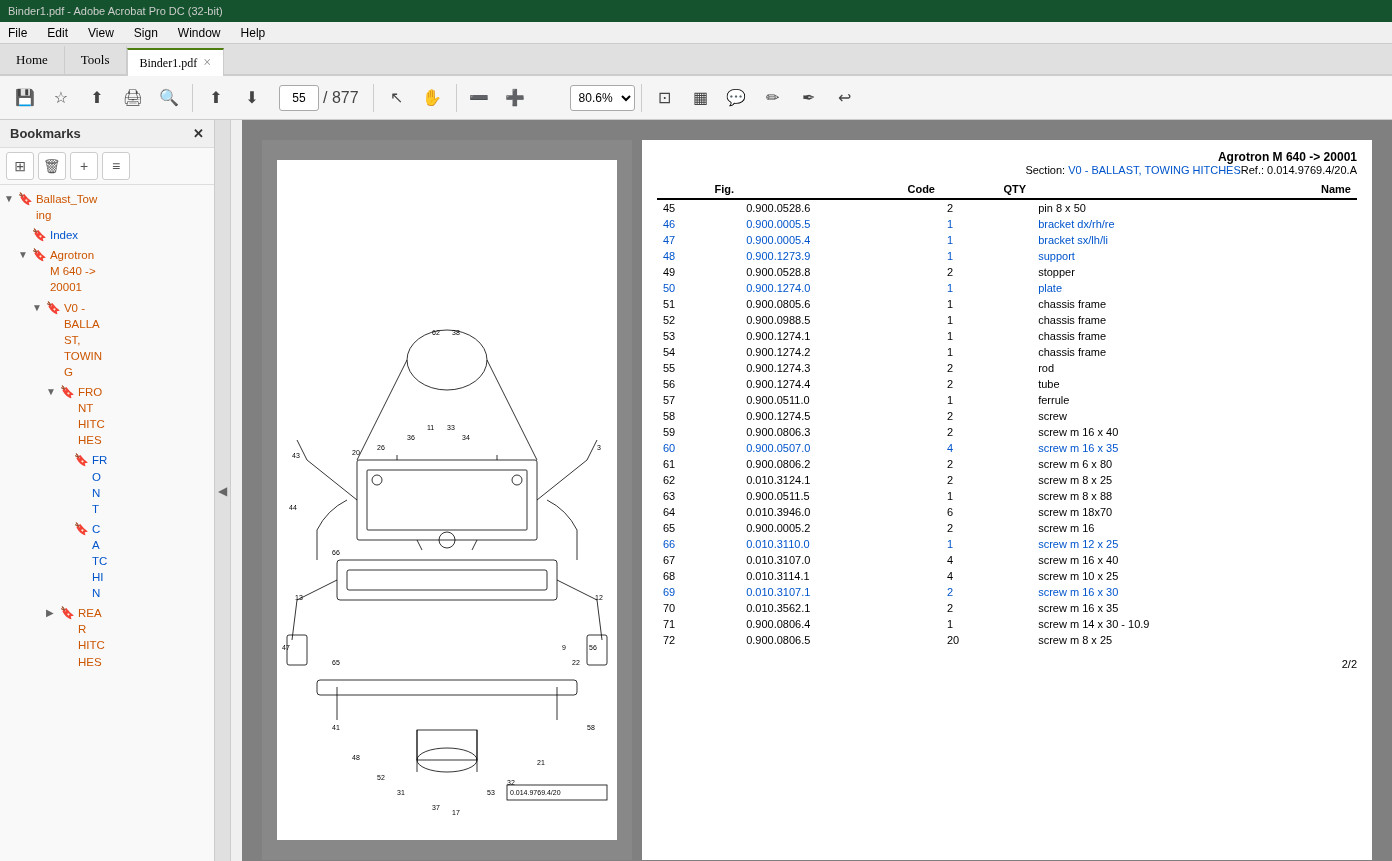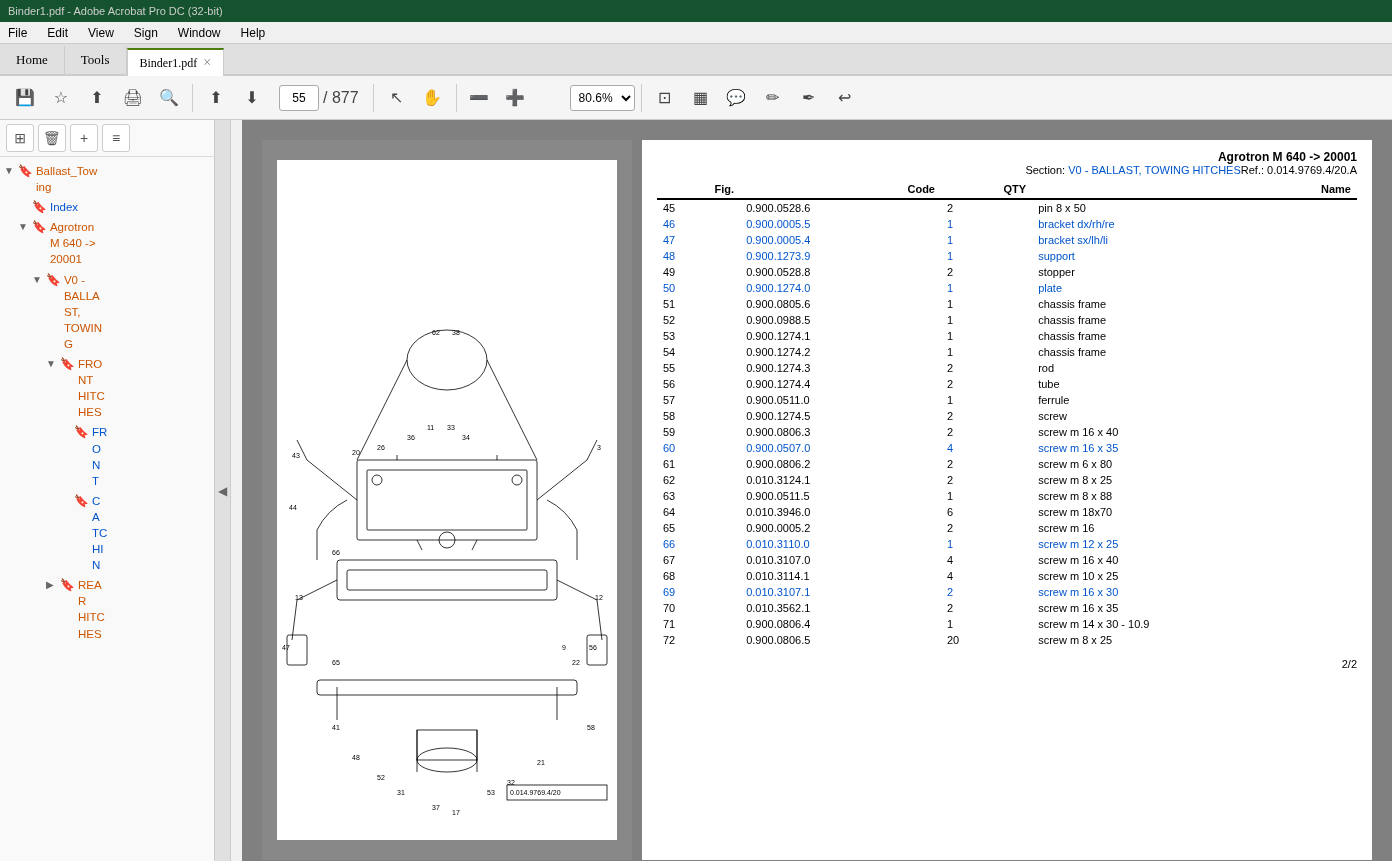--- a/index.html
+++ b/index.html
@@ -311,20 +311,24 @@
   <button class="toolbar-btn" title="Marquee Tool">▦</button>
   <button class="toolbar-btn" title="Comment">💬</button>
   <button class="toolbar-btn" title="Highlight">✏</button>
   <button class="toolbar-btn" title="Markup">✒</button>
   <button class="toolbar-btn" title="Export">↩</button>
 </div>
 
 <div id="main">
 
   <div id="sidebar">
+    <div id="sidebar-header">
+      <span>Bookmarks</span>
+      <span id="sidebar-close">✕</span>
+    </div>
     <div id="sidebar-tools">
       <button class="sidebar-tool-btn">⊞</button>
       <button class="sidebar-tool-btn">🗑</button>
       <button class="sidebar-tool-btn">+</button>
       <button class="sidebar-tool-btn">≡</button>
     </div>
     <div id="sidebar-scroll-area">
 
       <div class="bm-item">
         <span class="bm-toggle">▼</span>

